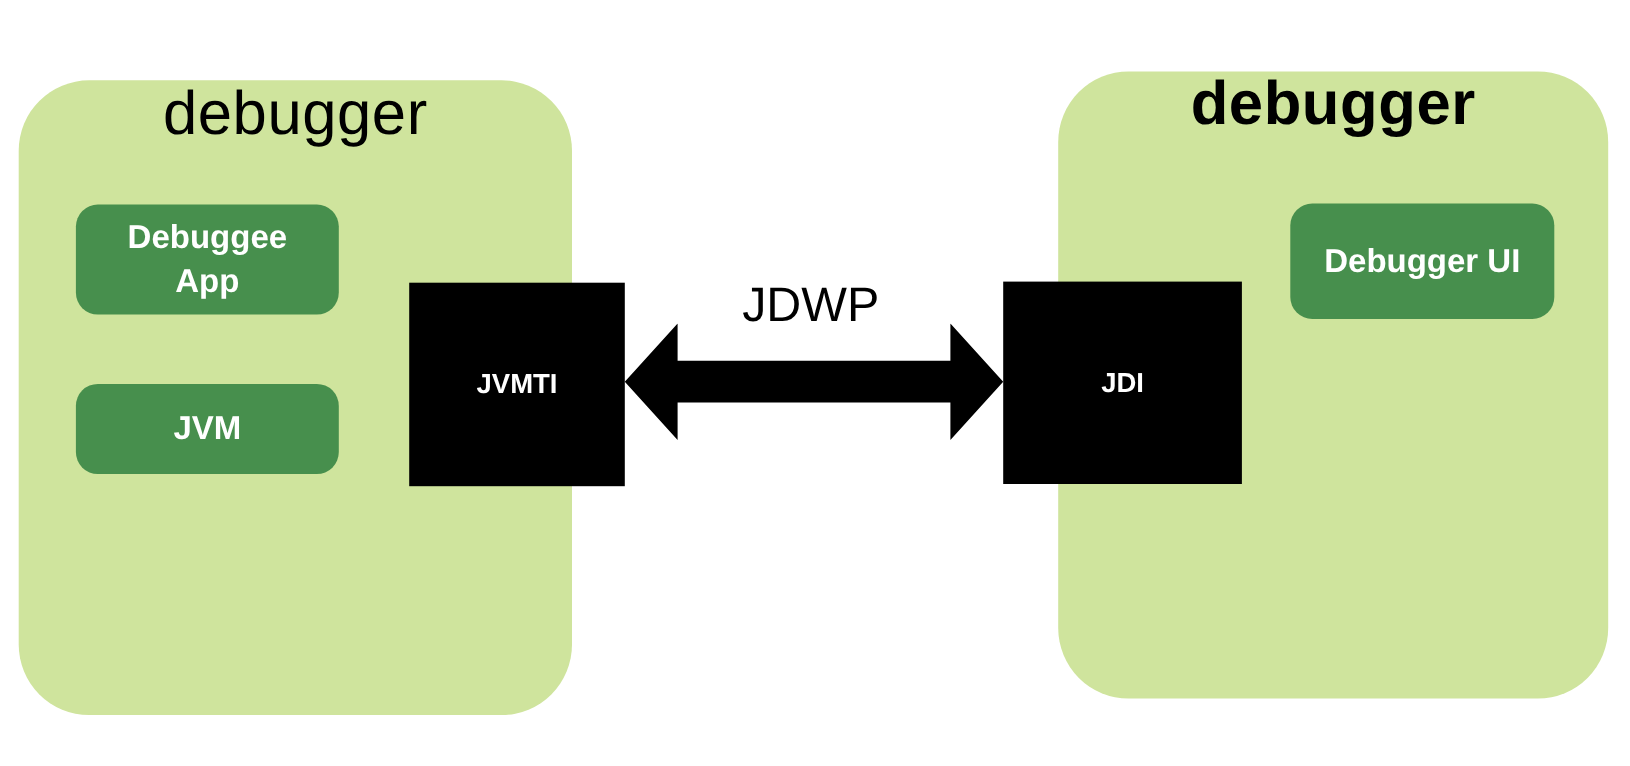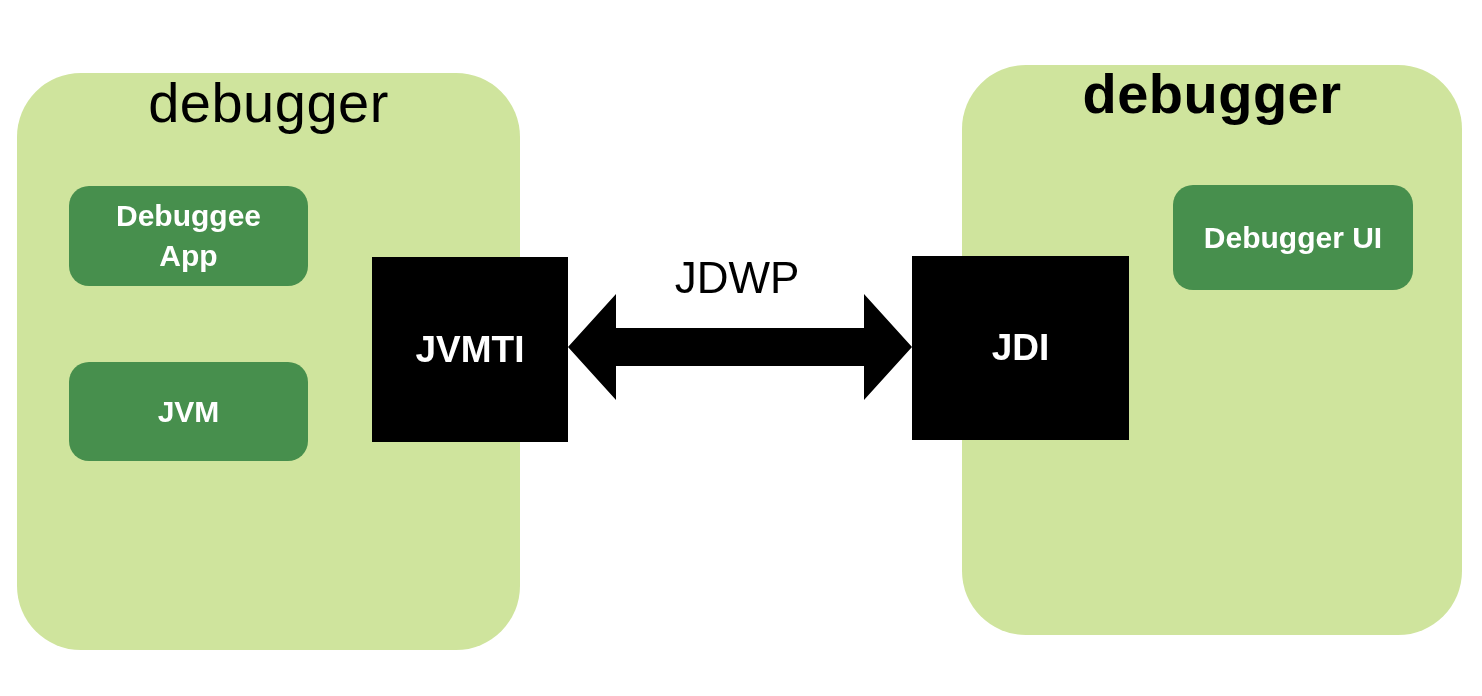--- a/index.html
+++ b/index.html
@@ -48,31 +48,31 @@
     align-items: center;
     justify-content: center;
     text-align: center;
     color: var(--module-text);
     font-weight: 700;
     font-size: 30px;
     line-height: 40px;
   }
   .app-box { left: 69px; top: 186px; width: 239px; height: 100px; align-items: center; }
   .app-box .wrap-label { max-width: 175px; }
-  .jvm-box { left: 69px; top: 362px; width: 239px; height: 99px; }
+  .jvm-box { left: 69px; top: 349px; width: 239px; height: 82px; }
   .ui-box  { left: 1173px; top: 185px; width: 240px; height: 105px; }
   .interface-box {
     position: absolute;
     background: var(--interface-fill);
     display: flex;
     align-items: center;
     justify-content: center;
     color: var(--module-text);
     font-weight: 700;
-    font-size: 37px;
+    font-size: 25px;
   }
   .jvmti-box { left: 372px; top: 257px; width: 196px; height: 185px; }
   .jdi-box   { left: 912px; top: 256px; width: 217px; height: 184px; }
   .jdwp-arrow {
     position: absolute;
     left: 568px; top: 294px;
     width: 344px; height: 106px;
   }
   .jdwp-arrow polygon { fill: var(--interface-fill); }
   .protocol-label {

